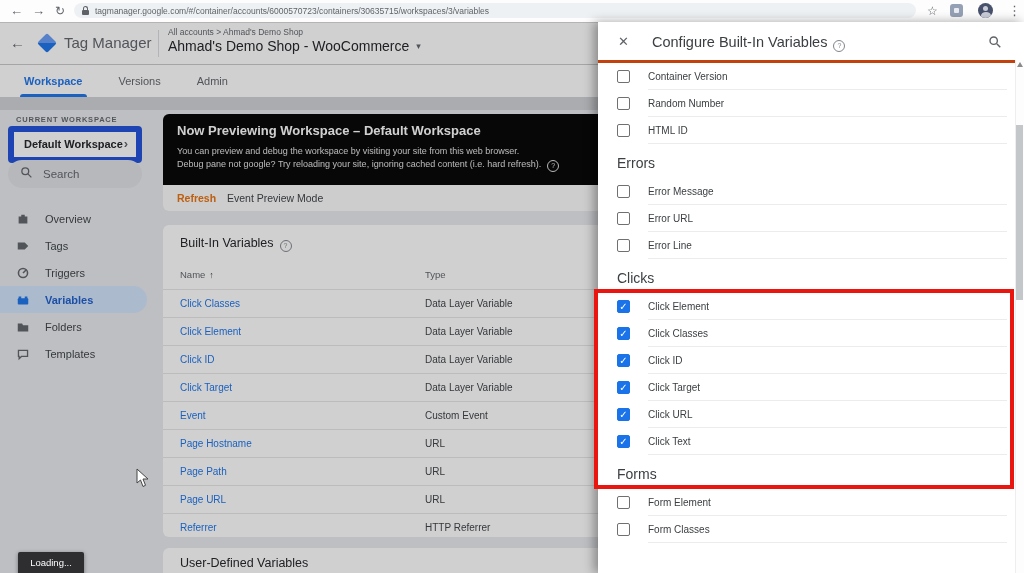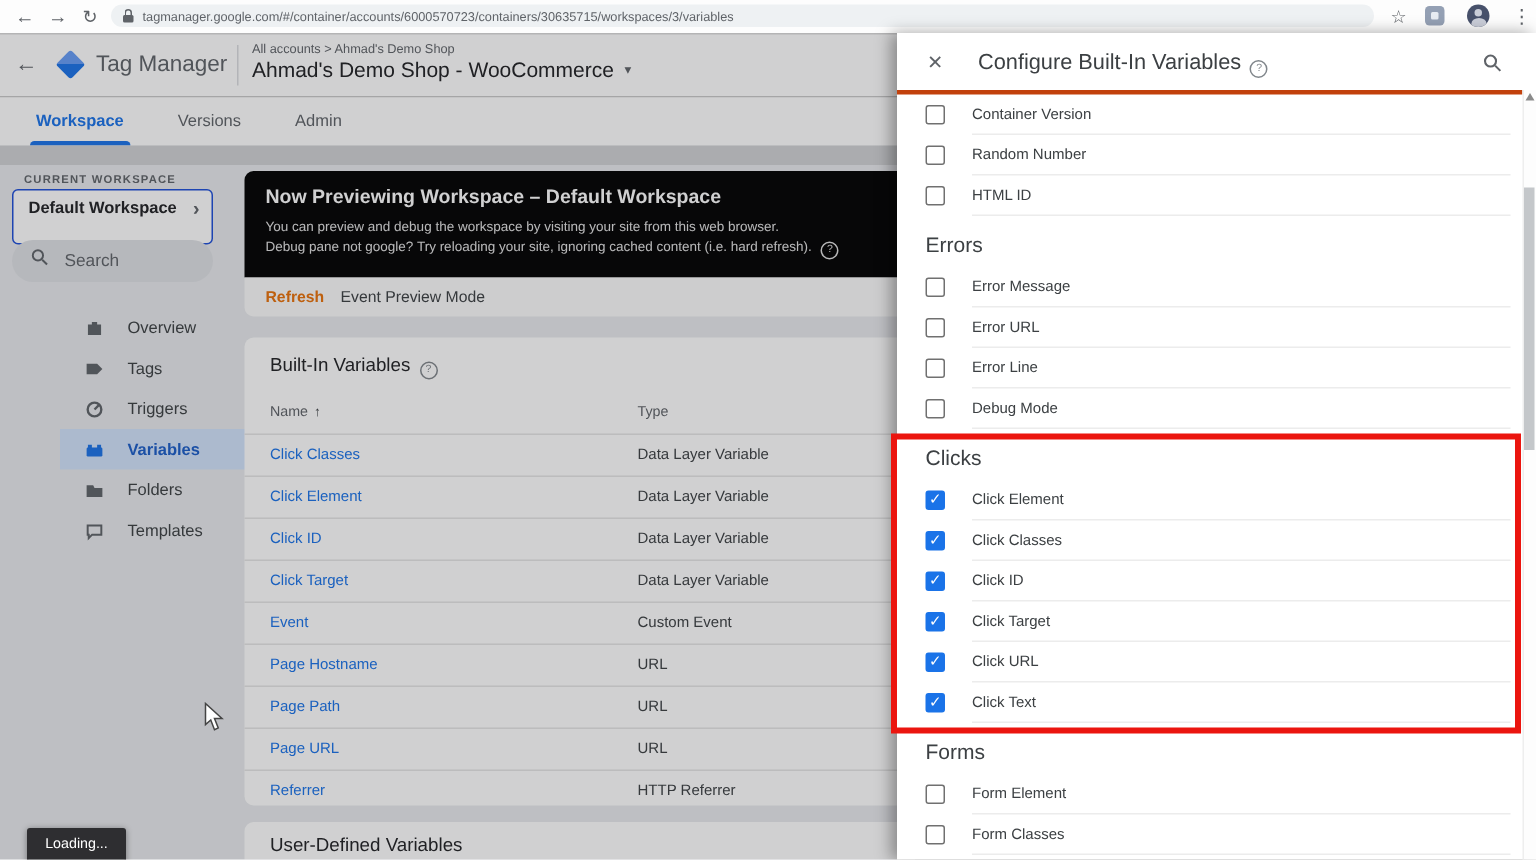--- a/index.html
+++ b/index.html
@@ -35,27 +35,27 @@
   #tab-bar{left:0;top:65px;width:598px;height:32px;background:#fff;display:flex;padding-left:6px;box-sizing:border-box;}
   .tab{position:relative;padding:0 18px;line-height:32px;font-size:11px;color:#5f6368;}
   .tab.active{color:#1a73e8;font-weight:bold;}
   .tab.active::after{content:"";position:absolute;left:14px;right:14px;bottom:0;height:3px;background:#1a73e8;border-radius:3px 3px 0 0;}
 
   #content-bg{left:0;top:97px;width:598px;height:476px;background:#e8eaed;}
   #band{left:0;top:97px;width:598px;height:13px;background:rgba(0,0,0,0.10);}
 
   
   #cw-label{left:16px;top:115px;font-size:7.5px;font-weight:bold;letter-spacing:0.8px;color:#5f6368;}
-  #ws-card{left:8px;top:126px;width:134px;height:37px;background:#fff;border:1px solid #1d4ed8;border-radius:4px;box-sizing:border-box;}
+  #ws-card{left:8px;top:126px;width:134px;height:37px;background:#fff;border:6px solid #1d4ed8;border-radius:4px;box-sizing:border-box;}
   #ws-name{left:10px;top:0;line-height:24px;font-size:11px;font-weight:bold;color:#202124;}
   #ws-chevron{right:8px;top:0;line-height:24px;font-size:13px;font-weight:bold;color:#5f6368;}
   #search-box{left:8px;top:160px;width:134px;height:28px;background:#dfe1e5;border-radius:14px;display:flex;align-items:center;}
   #search-box .mag{margin-left:12px;color:#5f6368;}
   #search-label{margin-left:10px;font-size:11.5px;color:#5f6368;}
-  #nav{left:0;top:205px;width:150px;padding-left:40px;}
+  #nav{left:0;top:205px;width:150px;}
   .nav-item{height:27px;display:flex;align-items:center;padding-left:16px;box-sizing:border-box;color:#5f6368;}
   .nav-item.selected{background:#d2e3fc;border-radius:0 16px 16px 0;width:147px;color:#1a73e8;}
   .nav-icon{width:14px;height:14px;flex:0 0 auto;}
   .nav-icon svg{display:block;}
   .nav-label{margin-left:15px;font-size:11px;color:#3c4043;}
   .nav-item.selected .nav-label{color:#1a5dc8;font-weight:bold;}
 
   
   #banner{left:163px;top:114px;width:447px;height:71px;background:#000000;border-radius:6px 6px 0 0;}
   #banner-title{left:14px;top:9px;font-size:13px;font-weight:bold;color:#fff;}
@@ -312,24 +312,20 @@
           <div class="pl-label">Error Message</div>
         </div>
         <div class="pl-row">
           <div class="cb"></div>
           <div class="pl-label">Error URL</div>
         </div>
         <div class="pl-row">
           <div class="cb"></div>
           <div class="pl-label">Error Line</div>
         </div>
-        <div class="pl-row">
-          <div class="cb"></div>
-          <div class="pl-label">Debug Mode</div>
-        </div>
         <div class="pl-section">
           <div class="pl-section-text">Clicks</div>
         </div>
         <div class="pl-row">
           <div class="cb checked"></div>
           <div class="pl-label">Click Element</div>
         </div>
         <div class="pl-row">
           <div class="cb checked"></div>
           <div class="pl-label">Click Classes</div>

